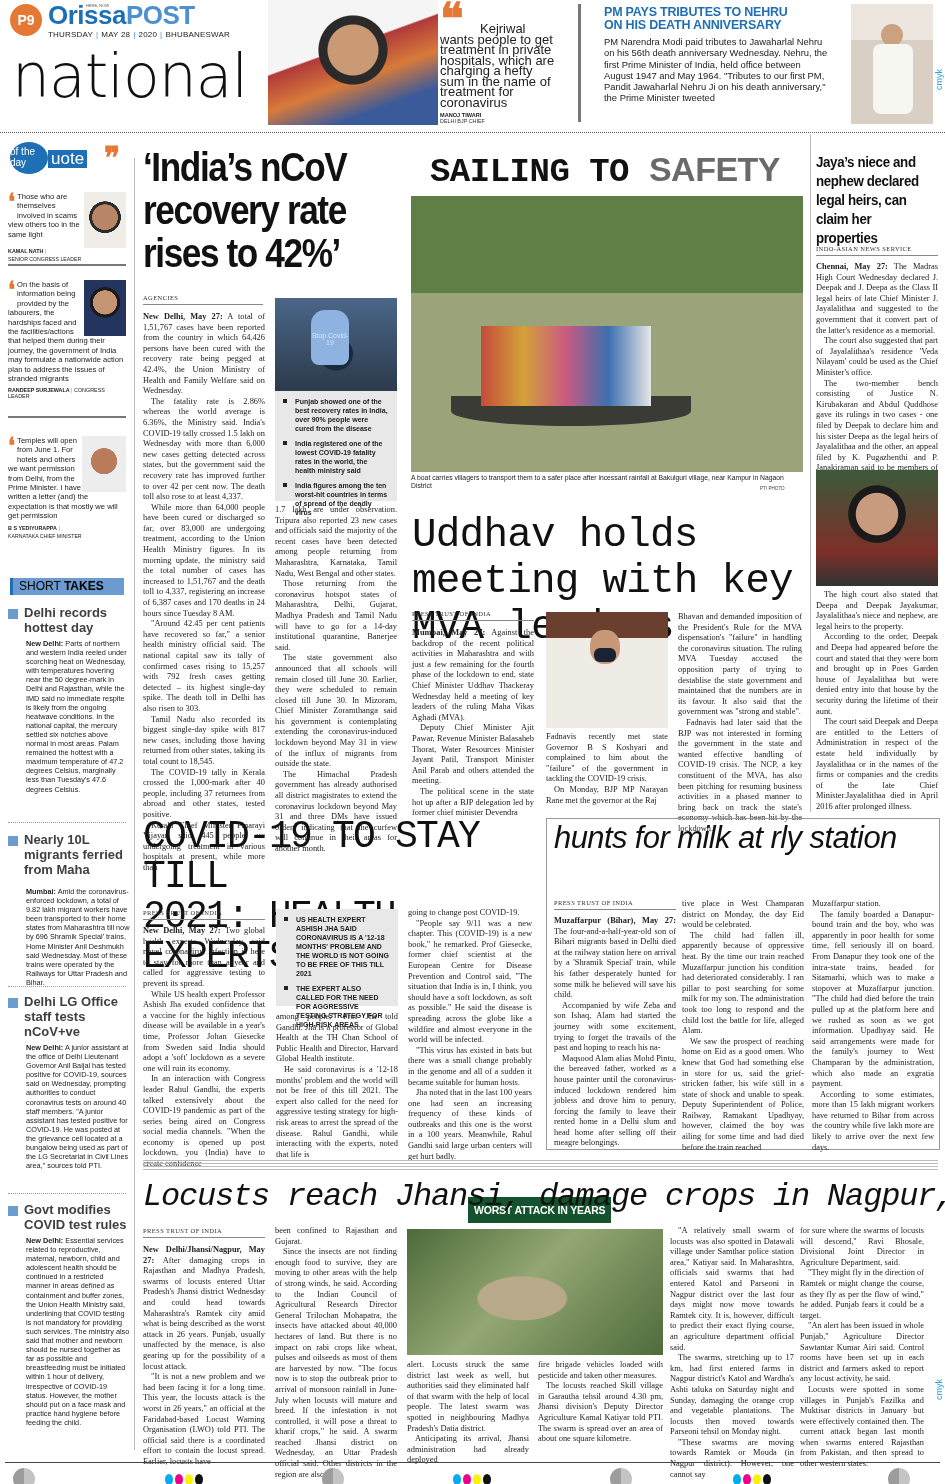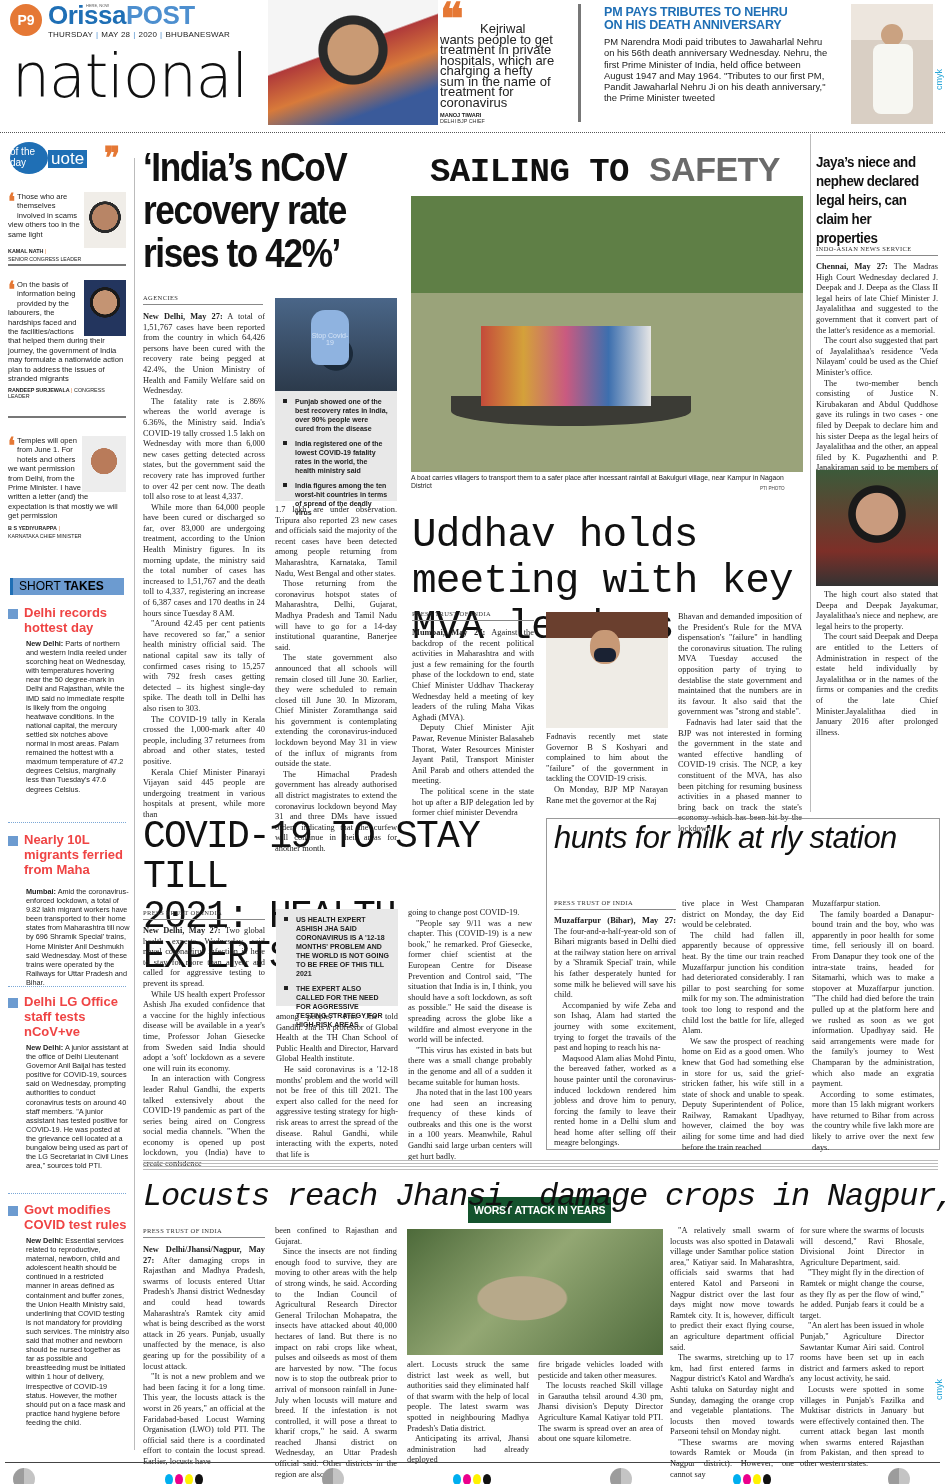--- a/index.html
+++ b/index.html
@@ -18,21 +18,21 @@
 .p9{width:32px;height:32px;border-radius:50%;background:#e57835;color:#fff;font-weight:bold;font-size:14px;display:flex;align-items:center;justify-content:center;font-family:"Liberation Sans",sans-serif}
 .logo{font-family:"Liberation Sans",sans-serif;font-weight:bold;font-size:26px;color:#1f6fb5;letter-spacing:-.5px}
 .logo span{color:#4d8fcf}
 .dateline{font-family:"Liberation Sans",sans-serif;font-size:8px;color:#222;letter-spacing:.2px}
 .dateline i{color:#4d8fcf;font-style:normal;padding:0 3px}
 .national{font-family:"DejaVu Sans",sans-serif;font-weight:200;font-size:60px;letter-spacing:-1px;color:#111;line-height:60px}
 .quoteglyph{color:#e57835;font-family:"Liberation Sans",sans-serif;font-weight:bold}
 .bulletbox{background:#e8e8e8;padding:6px 8px}
 .bulletbox li{list-style:none;font-family:"Liberation Sans",sans-serif;font-weight:bold;font-size:7px;line-height:9px;padding-left:12px;position:relative;margin-bottom:6px;color:#222}
 .bulletbox li:before{content:"";position:absolute;left:0;top:2px;width:4px;height:4px;background:#222}
-.st-head{font-family:"Liberation Sans",sans-serif;font-weight:bold;font-size:13px;line-height:15px;padding-left:22px;position:relative;color:#ef4444}
+.st-head{font-family:"Liberation Sans",sans-serif;font-weight:bold;font-size:13px;line-height:15px;padding-left:22px;position:relative;color:#404040}
 .st-head:before{content:"";position:absolute;left:6px;top:4px;width:10px;height:10px;background:#6c9bd0}
 .st-body{font-family:"Liberation Sans",sans-serif;font-size:7.3px;line-height:9.1px;padding-left:24px;color:#222}
 .st-body b{font-weight:bold}
 .reg{width:22px;height:22px;border-radius:50%;background:linear-gradient(90deg,#9c9c9c 50%,#c4c4c4 50%)}
 .cmyk{display:flex;gap:2px}
 .cmyk span{width:8px;height:11px;border-radius:50%}
 </style>
 </head>
 <body>
 
@@ -123,20 +123,21 @@
   <div class="st-body" style="margin-top:4px"><b>New Delhi:</b> <span>Essential services related to reproductive, maternal, newborn, child and adolescent health should be continued in a restricted manner in areas defined as containment and buffer zones, the Union Health Ministry said, underlining that COVID testing is not mandatory for providing such services. The ministry also said that mother and newborn should be nursed together as far as possible and breastfeeding must be initiated within 1 hour of delivery, irrespective of COVID-19 status. However, the mother should put on a face mask and practice hand hygiene before feeding the child.</span></div>
 </div>
 
 <div class="abs" style="left:143px;top:146px;width:260px;font-family:'Liberation Sans',sans-serif;font-weight:bold;font-size:40px;line-height:43px;letter-spacing:-1.6px;transform:scaleX(.88);transform-origin:left top;color:#111">‘India’s nCoV recovery rate rises to 42%’</div>
 <div class="abs agency" style="left:143px;top:294px;width:120px">AGENCIES</div>
 <div class="abs body" style="left:143px;top:312px;width:122px">
   <p class="first"><b>New Delhi, May 27:</b> <span>A total of 1,51,767 cases have been reported from the country in which 64,426 persons have been cured with the recovery rate being pegged at 42.4%, the Union Ministry of Health and Family Welfare said on Wednesday.</span></p>
   <p>The fatality rate is 2.86% whereas the world average is 6.36%, the Ministry said. India's COVID-19 tally crossed 1.5 lakh on Wednesday with more than 6,000 new cases getting detected across states, but the government said the recovery rate has improved further to over 42 per cent now. The death toll also rose to at least 4,337.</p>
   <p>While more than 64,000 people have been cured or discharged so far, over 83,000 are undergoing treatment, according to the Union Health Ministry figures. In its morning update, the ministry said the total number of cases has increased to 1,51,767 and the death toll to 4,337, registering an increase of 6,387 cases and 170 deaths in 24 hours since Tuesday 8 AM.</p>
   <p>"Around 42.45 per cent patients have recovered so far," a senior health ministry official said. The national capital saw its tally of confirmed cases rising to 15,257 with 792 fresh cases getting detected – its highest single-day spike. The death toll in Delhi has also risen to 303.</p>
+  <p>Tamil Nadu also recorded its biggest single-day spike with 817 new cases, including those having returned from other states, taking its total count to 18,545.</p>
   <p>The COVID-19 tally in Kerala crossed the 1,000-mark after 40 people, including 37 returnees from abroad and other states, tested positive.</p>
   <p>Kerala Chief Minister Pinarayi Vijayan said 445 people are undergoing treatment in various hospitals at present, while more than</p>
 </div>
 <div class="abs" style="left:275px;top:298px;width:122px;height:93px;background:radial-gradient(circle at 50% 60%,#1b2a3a 0 20%,transparent 21%),linear-gradient(180deg,#4a6688,#2c3a4b);">
   <div style="position:absolute;left:36px;top:12px;width:38px;height:55px;background:#8fb3e0;border-radius:14px 14px 8px 8px;color:#d6e4f6;font-size:7px;text-align:center;padding-top:22px;font-family:'Liberation Sans',sans-serif">Stop Covid-19</div>
 </div>
 <ul class="abs bulletbox" style="left:275px;top:391px;width:122px;height:110px">
   <li>Punjab showed one of the best recovery rates in India, over 90% people were cured from the disease</li>
   <li>India registered one of the lowest COVID-19 fatality rates in the world, the health ministry said</li>
   <li>India figures among the ten worst-hit countries in terms of spread of the deadly virus</li>
@@ -180,21 +181,22 @@
 <div class="abs sans" style="left:816px;top:153px;width:124px;font-weight:bold;font-size:14.5px;line-height:19px;letter-spacing:-.4px;transform:scaleX(.92);transform-origin:left top;color:#111">Jaya’s niece and nephew declared legal heirs, can claim her properties</div>
 <div class="abs agency" style="left:816px;top:245px;width:122px">INDO-ASIAN NEWS SERVICE</div>
 <div class="abs body" style="left:816px;top:262px;width:122px">
   <p class="first"><b>Chennai, May 27:</b> <span>The Madras High Court Wednesday declared J. Deepak and J. Deepa as the Class II legal heirs of late Chief Minister J. Jayalalithaa and suggested to the government that it convert part of the latter's residence as a memorial.</span></p>
   <p>The court also suggested that part of Jayalalithaa's residence 'Veda Nilayam' could be used as the Chief Minister's office.</p>
   <p>The two-member bench consisting of Justice N. Kirubakaran and Abdul Quddhose gave its rulings in two cases - one filed by Deepak to declare him and his sister Deepa as the legal heirs of Jayalalithaa and the other, an appeal filed by K. Pugazhenthi and P. Janakiraman said to be members of the ruling AIADMK party.</p>
 </div>
 <div class="abs" style="left:816px;top:470px;width:122px;height:116px;background:radial-gradient(circle at 50% 38%,#c99b7e 0 22%,#1a1a1a 23% 30%,transparent 31%),linear-gradient(180deg,#3c5a3a,#7d2f28 70%,#333)"></div>
 <div class="abs body" style="left:816px;top:590px;width:122px">
   <p>The high court also stated that Deepa and Deepak Jayakumar, Jayalalithaa's niece and nephew, are legal heirs to the property.</p>
-  <p>The court said Deepak and Deepa are entitled to the Letters of Administration in respect of the estate held individually by Jayalalithaa or in the names of the firms or companies and the credits of the late Chief Minister.Jayalalithaa died in January 2016 after prolonged illness.</p>
+  <p>According to the order, Deepak and Deepa had appeared before the court and stated that they were born and brought up in Poes Garden house of Jayalalithaa but were denied entry into that house by the security during the lifetime of their aunt.</p>
+  <p>The court said Deepak and Deepa are entitled to the Letters of Administration in respect of the estate held individually by Jayalalithaa or in the names of the firms or companies and the credits of the late Chief Minister.Jayalalithaa died in April 2016 after prolonged illness.</p>
 </div>
 
 <div class="abs serif" style="left:143px;top:817px;width:400px;font-size:38px;line-height:40px;letter-spacing:-1.8px;color:#111">
     <div>COVID-19 TO STAY TILL</div>
     <div>2021: HEALTH EXPERTS</div>
   </div>
 <div class="abs agency" style="left:143px;top:909px;width:122px">PRESS TRUST OF INDIA</div>
 <div class="abs body" style="left:143px;top:926px;width:122px">
   <p class="first"><b>New Delhi, May 27:</b> <span>Two global health experts Wednesday said novel coronavirus infection is here to stay for more than a year and called for aggressive testing to prevent its spread.</span></p>
   <p>While US health expert Professor Ashish Jha exuded confidence that a vaccine for the highly infectious disease will be available in a year's time, Professor Johan Giesecke from Sweden said India should adopt a 'soft' lockdown as a severe one will ruin its economy.</p>

